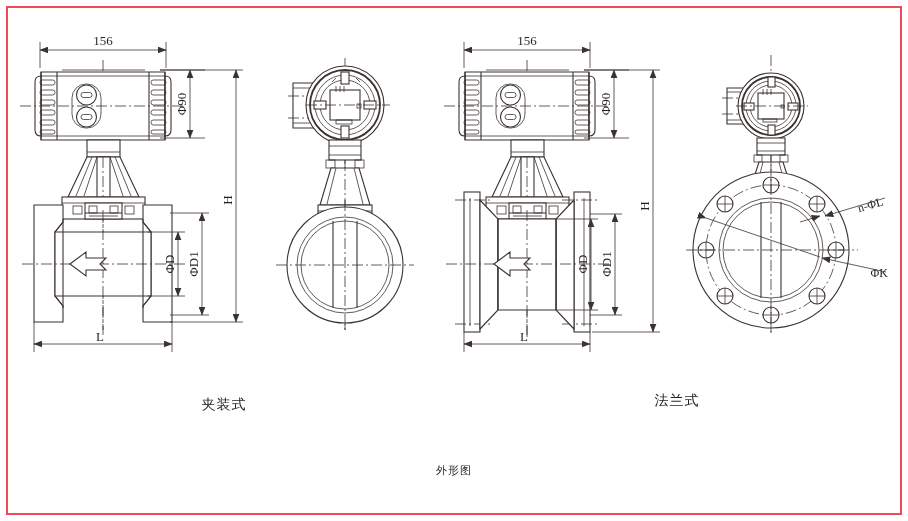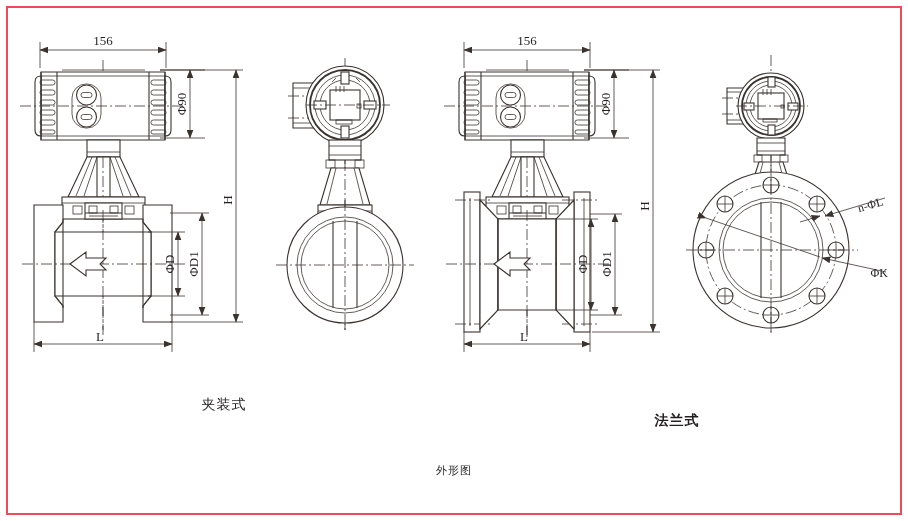--- a/index.html
+++ b/index.html
@@ -22,21 +22,21 @@
     pointer-events:none;
   }
   #canvas{position:absolute;left:0;top:0;width:908px;height:521px;}
   .cap{
     position:absolute;
     font-family:"DejaVu Sans","Liberation Sans",sans-serif;
     font-size:14px;color:#231f20;letter-spacing:1px;
     white-space:nowrap;
   }
   #cap-wafer{left:224px;top:396px;transform:translateX(-50%);text-align:right;}
-  #cap-flange{left:677px;top:412px;transform:translateX(-50%);font-weight:bold;}
+  #cap-flange{left:677px;top:392px;transform:translateX(-50%);}
   #cap-title{left:454px;top:463px;transform:translateX(-50%);font-size:11px;}
 </style>
 </head>
 <body>
 
 <div id="sheet">
 
   <div id="border-frame"></div>
 
   <svg id="canvas" viewBox="0 0 908 521" xmlns="http://www.w3.org/2000/svg">

